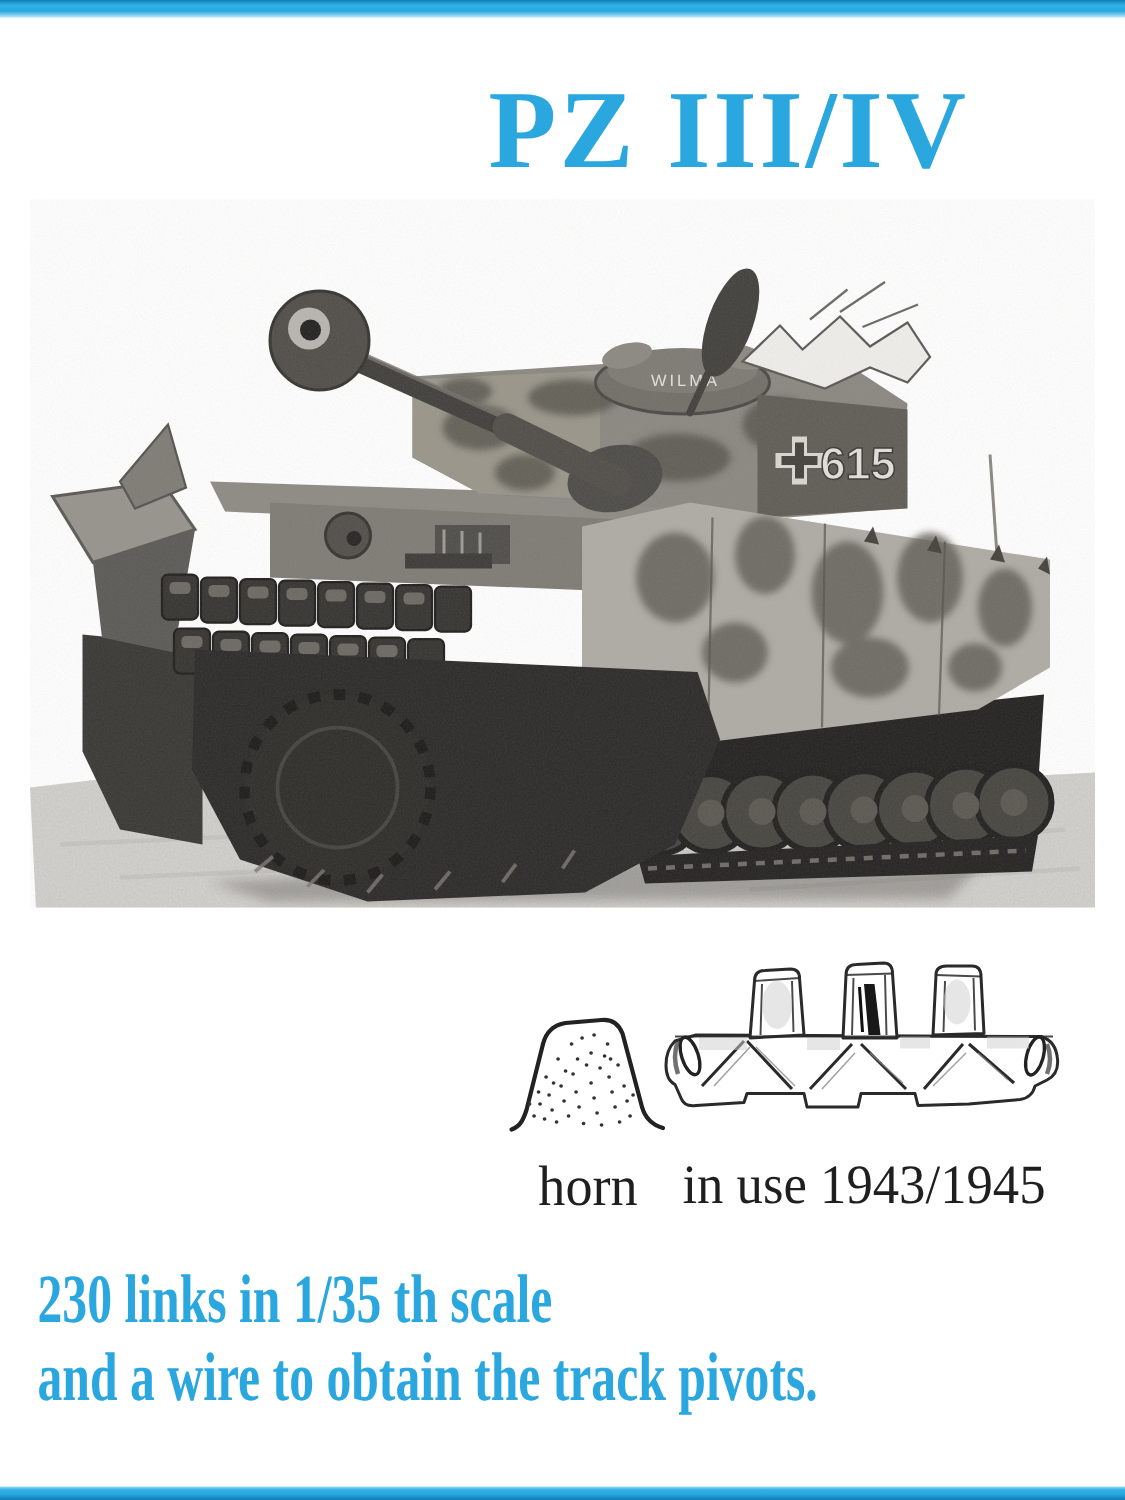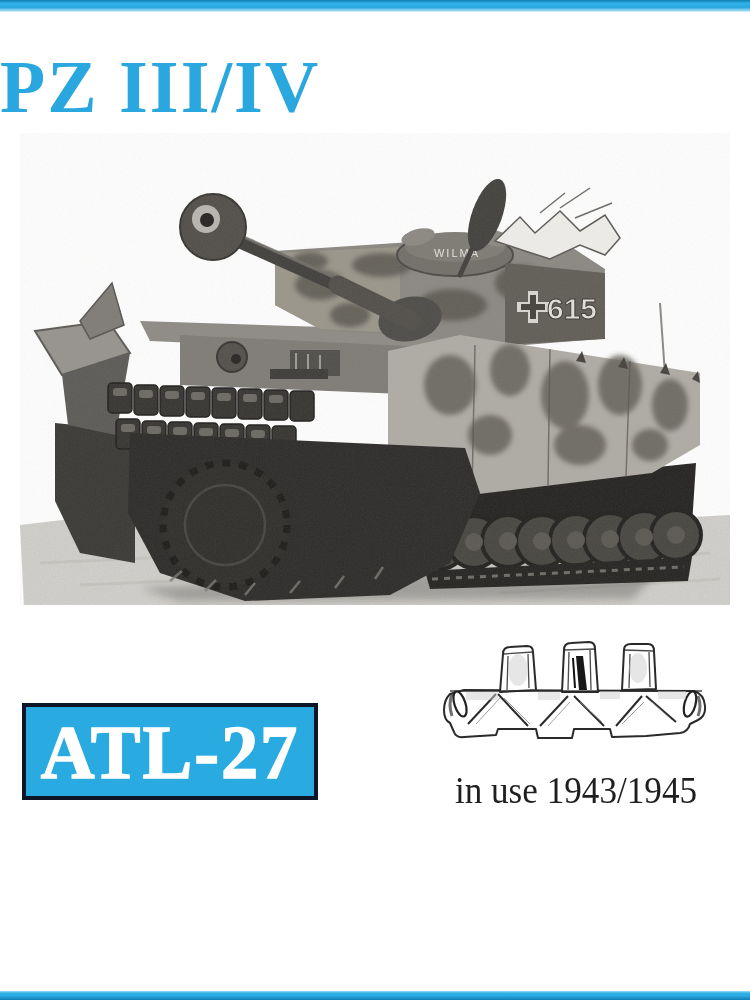--- a/index.html
+++ b/index.html
@@ -12,21 +12,21 @@
   .bar-top{
     top:0;height:12px;
     background:linear-gradient(180deg,var(--bar-edge,#0E7EB3) 0%,#2FB0E6 28%,#2AA9E0 62%,#A8DFF5 92%,#E8F7FD 100%);
   }
   .bar-bottom{
     bottom:0;height:9px;
     background:linear-gradient(0deg,var(--bar-edge,#0E7EB3) 0%,#2AA9E0 45%,#2FB0E6 75%,#9BDAF2 100%);
   }
   .title{
     position:absolute;top:50px;left:0;width:646px;margin:0;
-    text-align:left;font-size:74px;line-height:1.0;font-weight:bold;
+    text-align:right;font-size:74px;line-height:1.0;font-weight:bold;
     letter-spacing:2px;color:var(--text-cyan,#2AA7DE);
   }
   .photo{position:absolute;left:20px;top:133px;width:710px;height:472px;margin:0;}
   .photo svg{display:block;width:710px;height:472px;}
   .atl-badge{
     position:absolute;left:22px;top:703px;width:296px;height:97px;
     box-sizing:border-box;border:4px solid var(--badge-border,#0D1626);
     background:var(--accent,#29ABE2);
     display:flex;align-items:center;justify-content:center;
   }
@@ -274,24 +274,33 @@
           <path d="M270,460 L280,448"></path>
             <path d="M315,455 L324,443"></path>
             <path d="M355,446 L363,434"></path>
         </g>
       </g>
 
       <rect width="710" height="472" filter="url(#grain)"></rect>
     </svg>
   </figure>
 
-  <div class="atl-badge">
-    <span>ATL-27</span>
-  </div>
-
+
+  <figure class="fig horn-fig">
+    <svg width="112" height="94" viewBox="0 0 112 94">
+      <path d="M5,87 C11,85 13,80 15,74 L26,30 Q29,18 41,16 L65,14 Q75,13 79,23 L92,72 C94,79 99,84 106,86" fill="none" stroke="#222222" stroke-width="2.8" stroke-linecap="round"></path>
+      <path stroke="#333333" stroke-width="2.4" stroke-linecap="round" fill="none" d="
+        M20,78h.1 M24,70h.1 M27,80h.1 M30,64h.1 M32,74h.1 M35,82h.1 M38,58h.1 M40,68h.1 M43,78h.1
+        M46,50h.1 M48,62h.1 M50,72h.1 M53,83h.1 M55,44h.1 M58,56h.1 M60,66h.1 M62,76h.1 M65,84h.1
+        M67,38h.1 M70,52h.1 M72,62h.1 M74,72h.1 M77,82h.1 M80,58h.1 M82,68h.1 M84,78h.1 M45,30h.1
+        M52,26h.1 M60,24h.1 M36,40h.1 M28,52h.1 M23,62h.1 M69,30h.1 M76,44h.1 M86,64h.1 M17,70h.1
+        M58,36h.1 M49,40h.1 M41,48h.1 M64,46h.1 M71,40h.1 M33,56h.1"></path>
+    </svg>
+    <figcaption class="fig-label">horn</figcaption>
+  </figure>
 
   <figure class="fig track-fig">
     <svg width="272" height="128" viewBox="0 0 272 128">
       <g fill="#ffffff" stroke="#2a2a2a" stroke-width="2" stroke-linejoin="round">
 
         <path d="M24,56 L254,57 Q264,60 265,72 Q266,82 258,86 L250,90 Q248,98 240,99 L206,102 L172,103 L170,95 L134,95 L132,104 L98,104 L96,95 L58,95 L56,101 L24,103 Q16,104 14,98 L10,89 Q4,86 4,76 Q4,66 10,60 Z"></path>
 
         <path d="M60,58 L63,20 Q63,13 70,13 L87,12 Q93,12 93,18 L96,56 Z"></path>
         <path d="M122,58 L124,16 Q124,9 131,9 L149,8 Q155,8 155,15 L158,58 Z"></path>
         <path d="M182,56 L184,16 Q184,10 191,10 L208,10 Q214,10 214,17 L216,55 Z"></path>
@@ -339,15 +348,19 @@
           <rect x="98" y="58" width="22" height="8"></rect>
         <rect x="160" y="57" width="20" height="8"></rect>
           <rect x="218" y="57" width="28" height="8"></rect>
         <ellipse cx="78" cy="36" rx="10" ry="16"></ellipse>
           <ellipse cx="198" cy="34" rx="9" ry="15"></ellipse>
       </g>
     </svg>
     <figcaption class="fig-label">in use 1943/1945</figcaption>
   </figure>
 
+  <div class="description">
+    <div class="desc-line">230 links in 1/35 th scale</div>
+    <div class="desc-line">and a wire to obtain the track pivots.</div>
+  </div>
 
   <div class="bar bar-bottom"></div>
 </div>
 
 </body></html>

